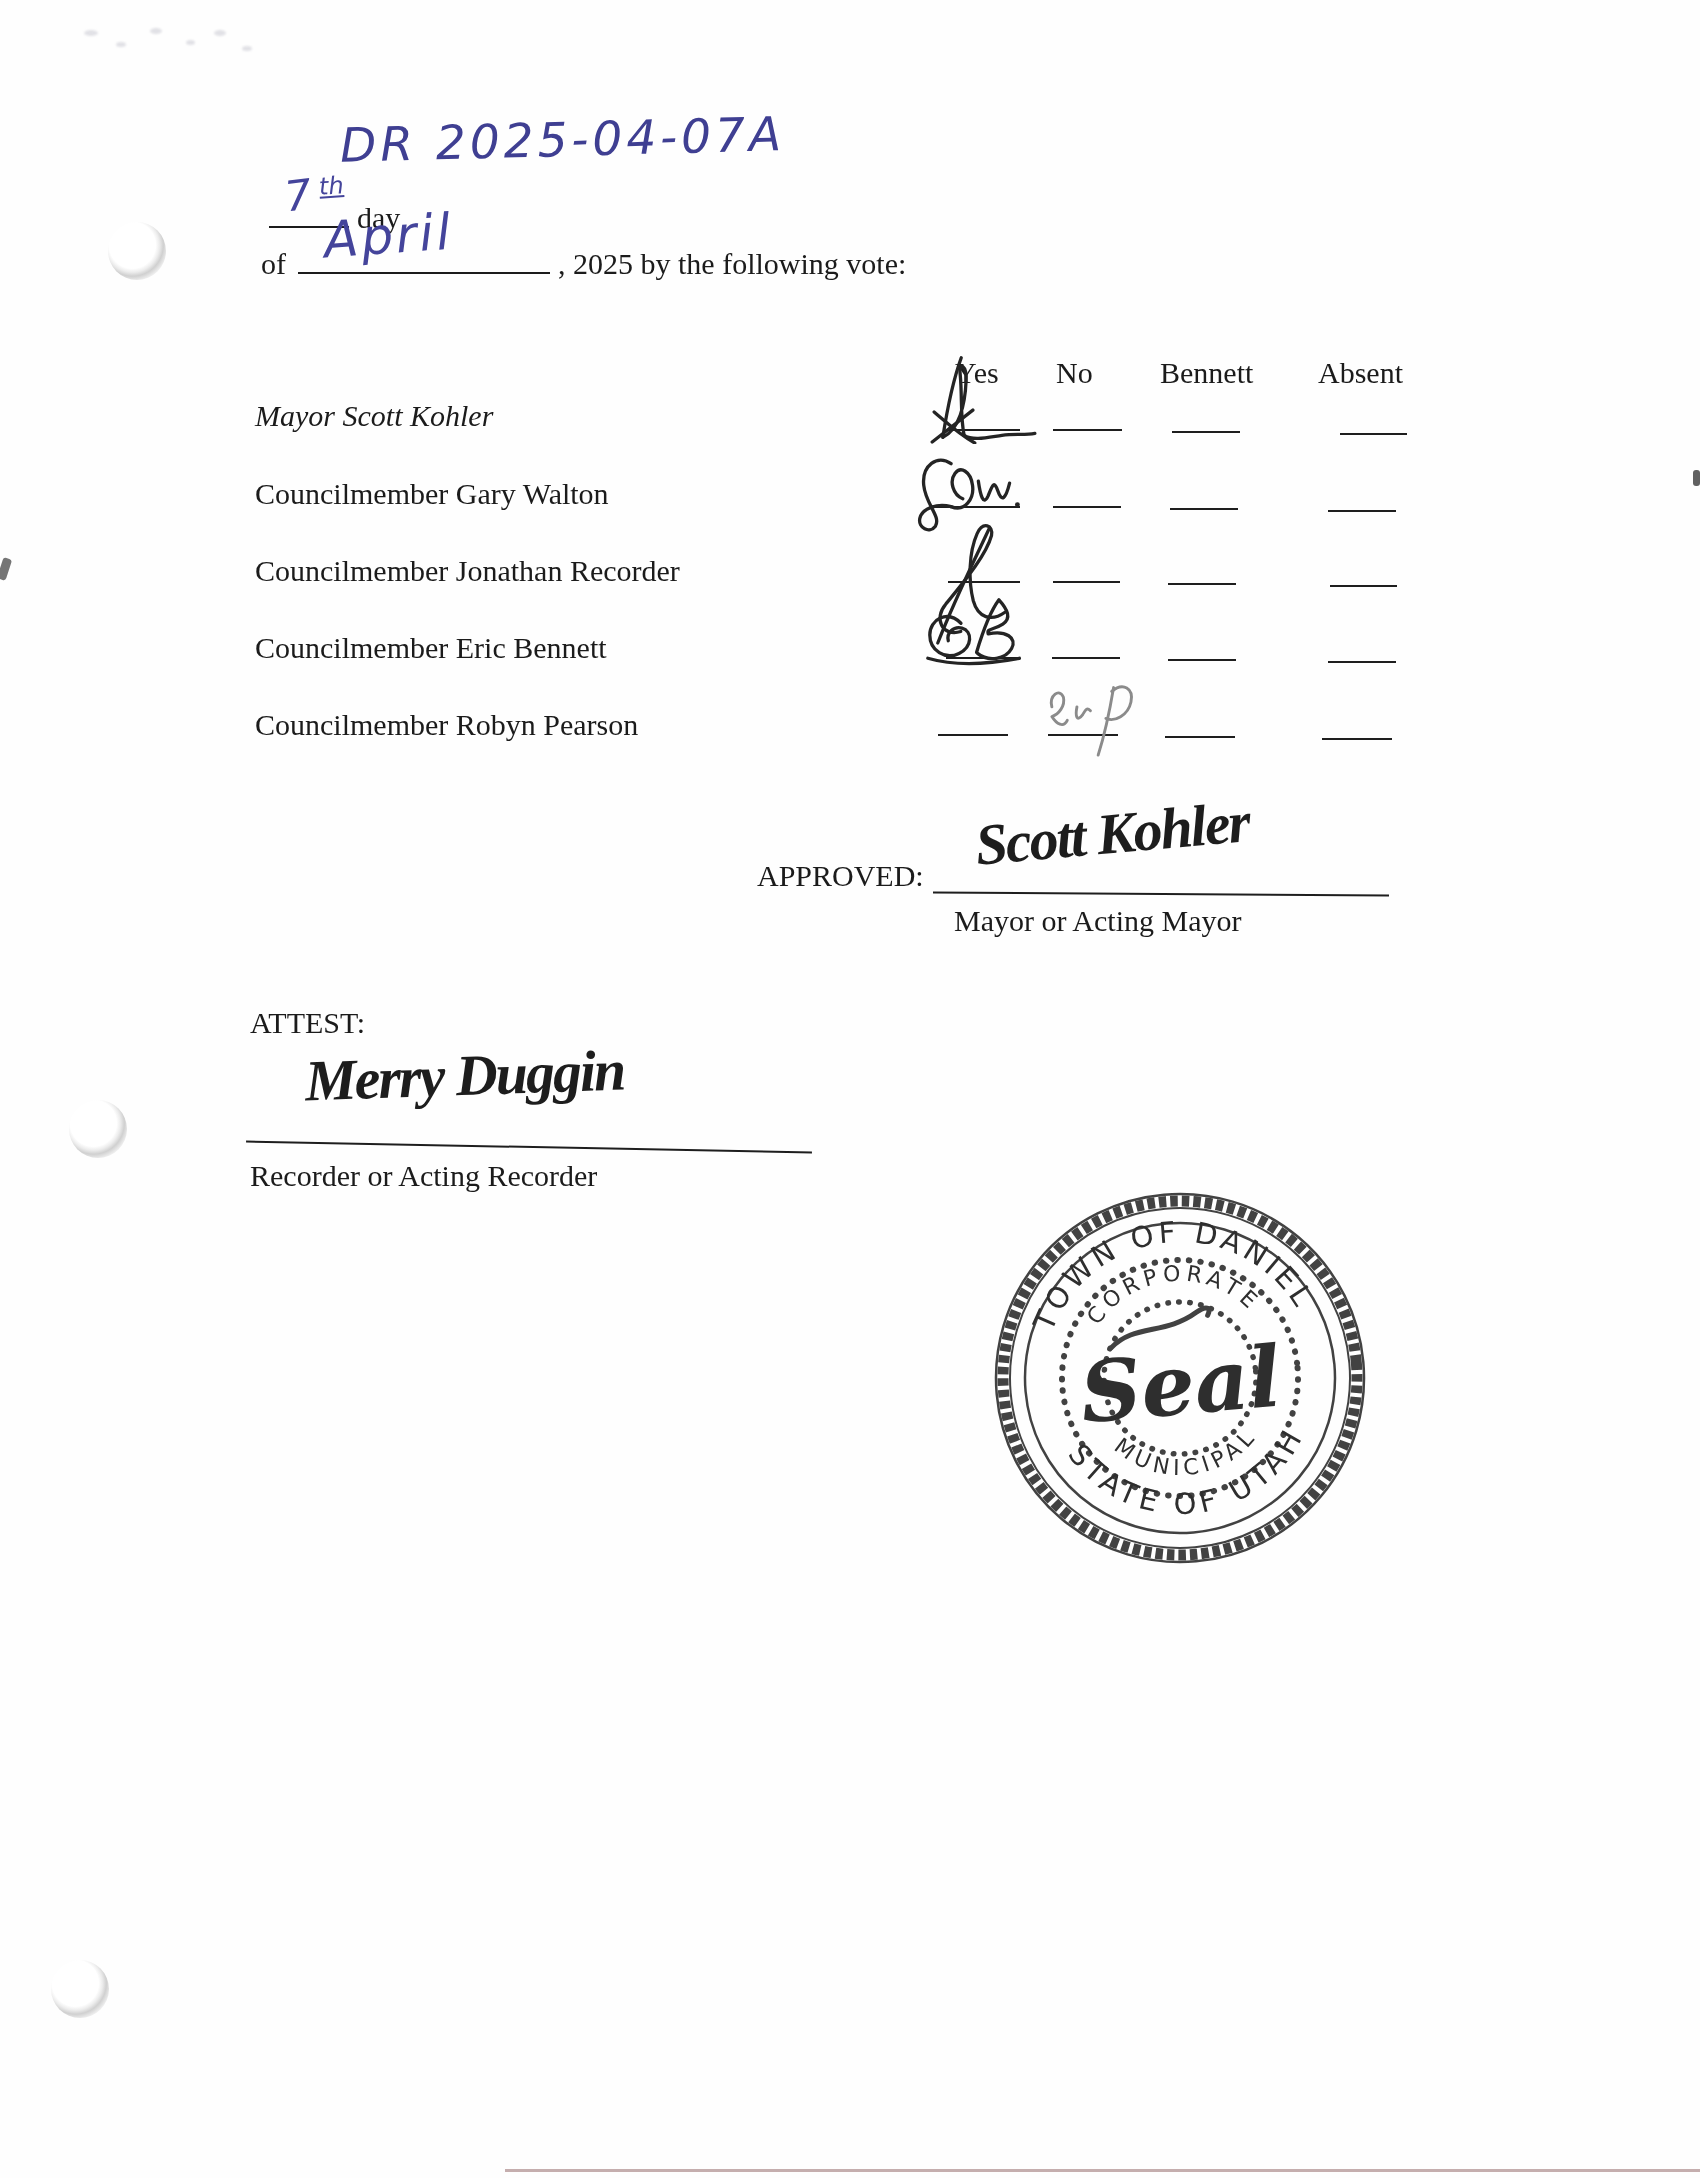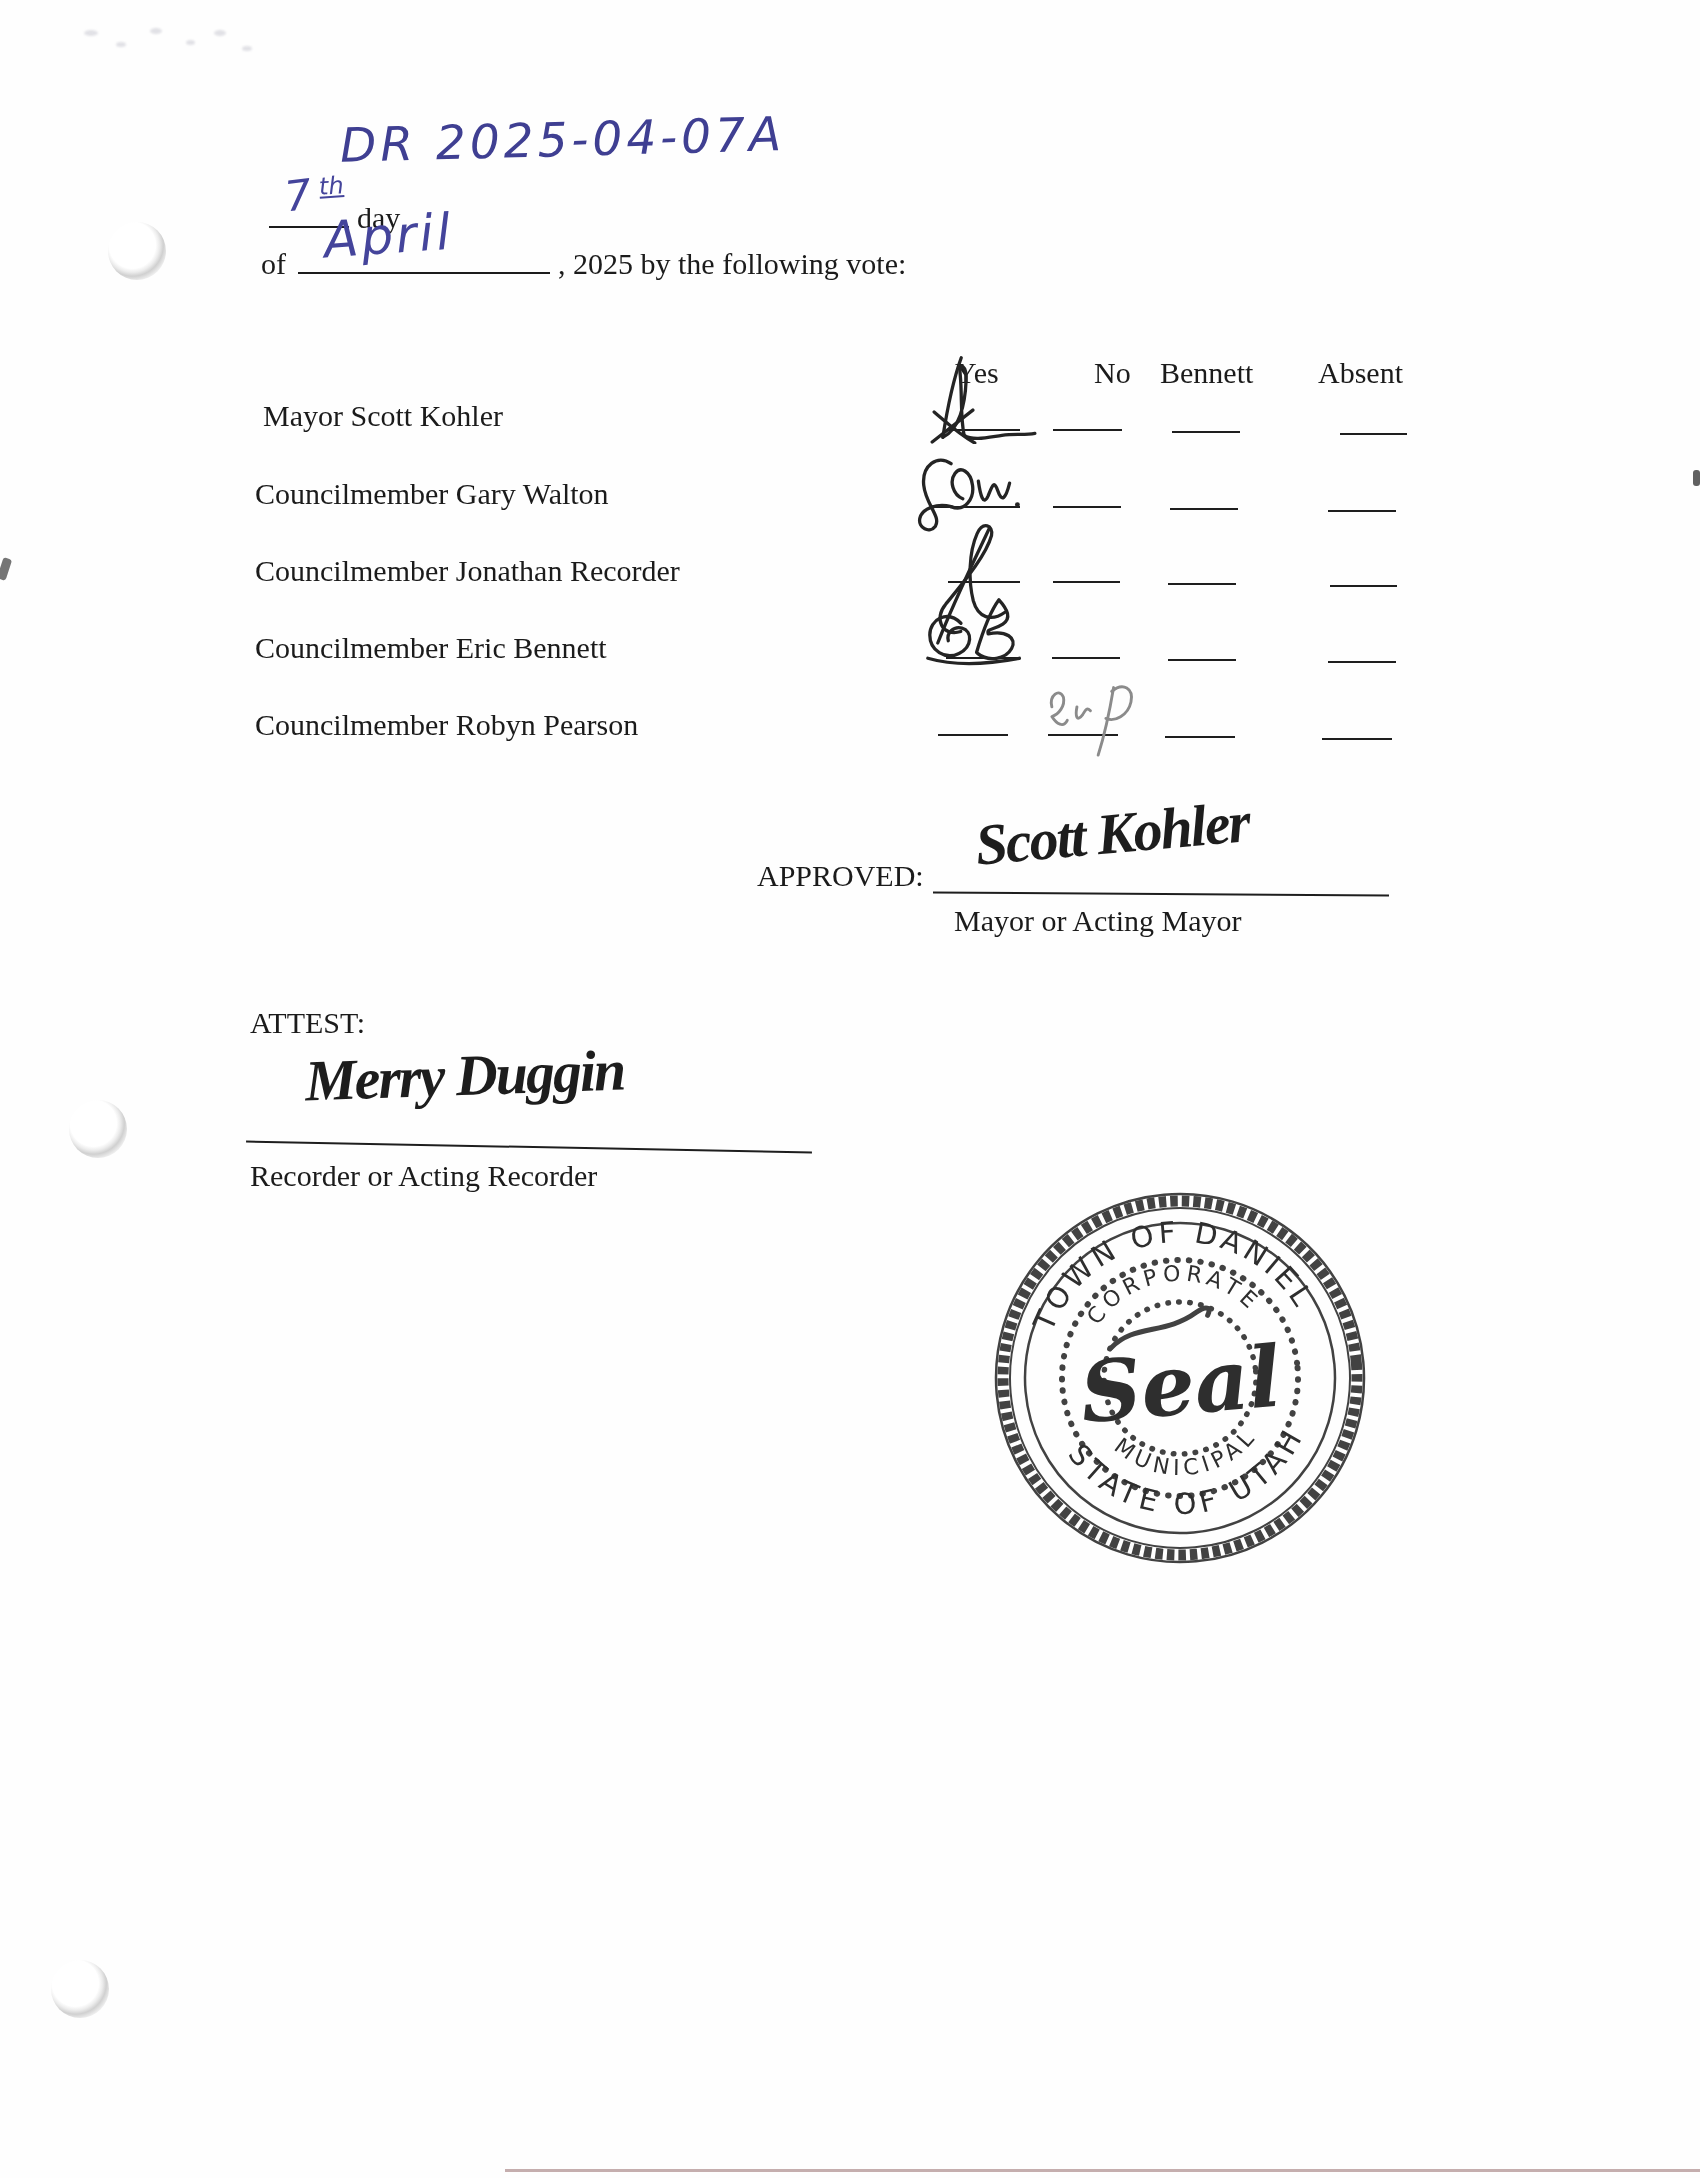--- a/index.html
+++ b/index.html
@@ -57,25 +57,25 @@
   <div class="abs docnum" style="left:340px;top:112px;">DR 2025-04-07A</div>
 
   <div class="abs sr" style="left:261px;top:194px;">
     <span class="blank blank-day"><span class="hand-blue hb-day">7</span><span class="hand-blue hb-sup">th</span></span><span>day</span>
   </div>
   <div class="abs sr" style="left:261px;top:240px;">
     <span>of</span><span class="blank blank-month"><span class="hand-blue hb-month">April</span></span><span>, 2025 by the following vote:</span>
   </div>
 
   <div class="abs colhead" style="left:955px;top:356px;">Yes</div>
-  <div class="abs colhead" style="left:1094px;top:356px;">No</div>
+  <div class="abs colhead" style="left:1056px;top:356px;">No</div>
   <div class="abs colhead" style="left:1160px;top:356px;">Bennett</div>
   <div class="abs colhead" style="left:1318px;top:356px;">Absent</div>
 
-  <div class="abs sr" style="left:263px;top:398px;">Mayor Scott Kohler</div>
+  <div class="abs sr" style="left:255px;top:398px;font-style:italic;">Mayor Scott Kohler</div>
   <div class="vline" style="left:948px;top:429px;width:72px;"></div>
   <div class="vline" style="left:1053px;top:429px;width:69px;"></div>
   <div class="vline" style="left:1172px;top:431px;width:68px;"></div>
   <div class="vline" style="left:1340px;top:433px;width:67px;"></div>
   <svg class="abs sig-svg" style="left:928px;top:352px;" width="112" height="92" viewBox="0 0 115 95">
     <path d="M34,6 C26,28 20,56 15,88"></path>
     <path d="M15,88 C32,80 38,54 39,30 C40,14 31,8 33,24 C35,46 33,68 37,86"></path>
     <path d="M37,86 C46,92 62,88 76,86 C90,84 100,86 110,84"></path>
     <path d="M4,93 L46,60"></path>
     <path d="M6,62 C18,72 30,84 48,94"></path>

